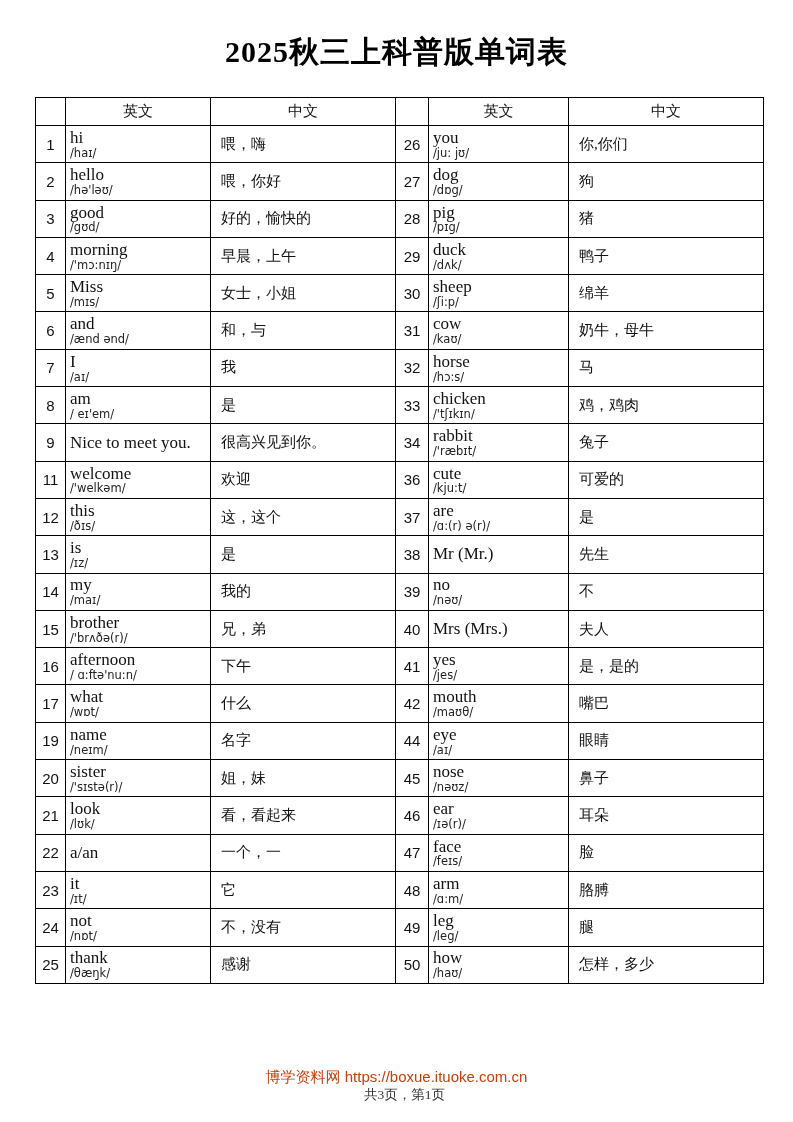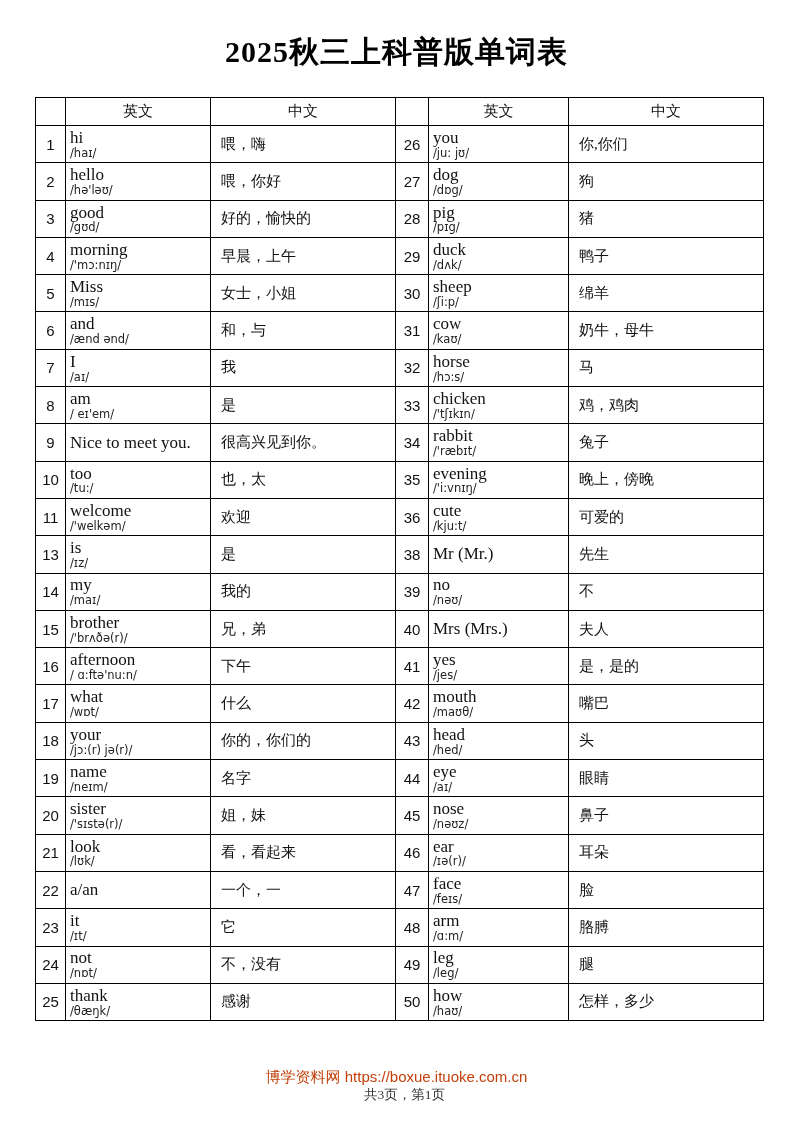--- a/index.html
+++ b/index.html
@@ -244,50 +244,50 @@
       </td>
       <td class="zh">很高兴见到你。</td>
       <td class="num">34</td>
       <td class="en">
         <div class="word">rabbit</div>
         <div class="phon">/'ræbɪt/</div>
       </td>
       <td class="zh">兔子</td>
     </tr>
 
-    <tr>
-      <td class="num">10</td>
-      <td class="en">
-        <div class="word">too</div>
-        <div class="phon">/tu:/</div>
-      </td>
-      <td class="zh">也，太</td>
-      <td class="num">35</td>
-      <td class="en">
-        <div class="word">evening</div>
-        <div class="phon">/'i:vnɪŋ/</div>
-      </td>
-      <td class="zh">晚上，傍晚</td>
-    </tr>
 
     <tr>
       <td class="num">11</td>
       <td class="en">
         <div class="word">welcome</div>
         <div class="phon">/'welkəm/</div>
       </td>
       <td class="zh">欢迎</td>
       <td class="num">36</td>
       <td class="en">
         <div class="word">cute</div>
         <div class="phon">/kju:t/</div>
       </td>
       <td class="zh">可爱的</td>
     </tr>
 
+    <tr>
+      <td class="num">12</td>
+      <td class="en">
+        <div class="word">this</div>
+        <div class="phon">/ðɪs/</div>
+      </td>
+      <td class="zh">这，这个</td>
+      <td class="num">37</td>
+      <td class="en">
+        <div class="word">are</div>
+        <div class="phon">/ɑ:(r) ə(r)/</div>
+      </td>
+      <td class="zh">是</td>
+    </tr>
 
     <tr>
       <td class="num">13</td>
       <td class="en">
         <div class="word">is</div>
         <div class="phon">/ɪz/</div>
       </td>
       <td class="zh">是</td>
       <td class="num">38</td>
       <td class="en">
@@ -350,34 +350,20 @@
       </td>
       <td class="zh">什么</td>
       <td class="num">42</td>
       <td class="en">
         <div class="word">mouth</div>
         <div class="phon">/maʊθ/</div>
       </td>
       <td class="zh">嘴巴</td>
     </tr>
 
-    <tr>
-      <td class="num">18</td>
-      <td class="en">
-        <div class="word">your</div>
-        <div class="phon">/jɔ:(r) jə(r)/</div>
-      </td>
-      <td class="zh">你的，你们的</td>
-      <td class="num">43</td>
-      <td class="en">
-        <div class="word">head</div>
-        <div class="phon">/hed/</div>
-      </td>
-      <td class="zh">头</td>
-    </tr>
 
     <tr>
       <td class="num">19</td>
       <td class="en">
         <div class="word">name</div>
         <div class="phon">/neɪm/</div>
       </td>
       <td class="zh">名字</td>
       <td class="num">44</td>
       <td class="en">

